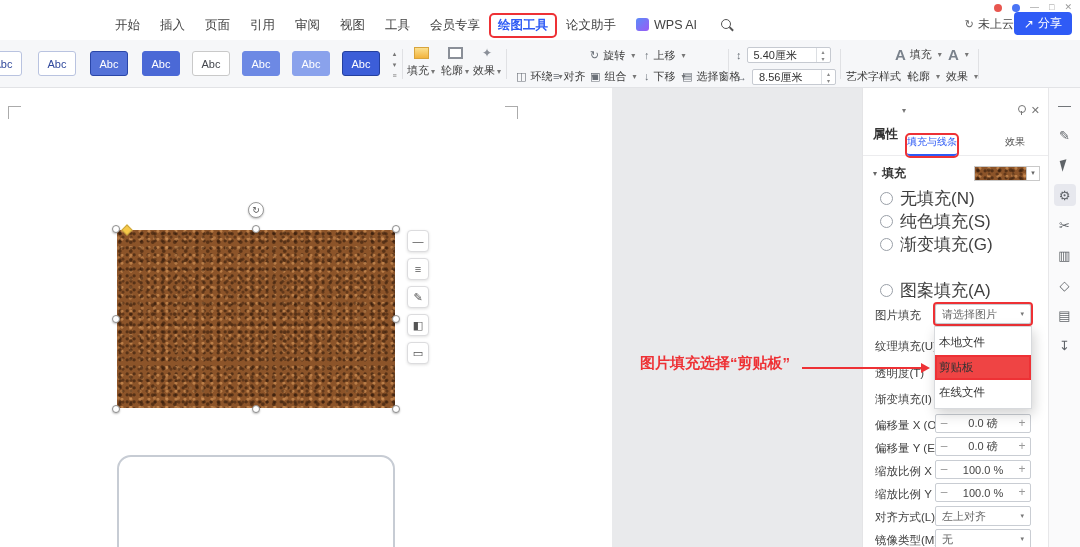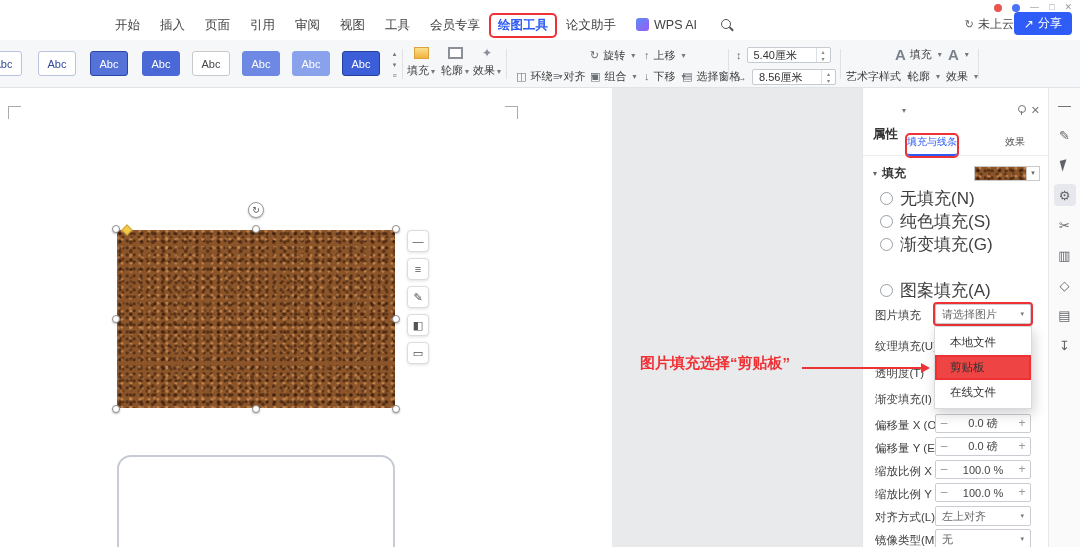--- a/index.html
+++ b/index.html
@@ -98,21 +98,21 @@
 .radio-row{position:absolute;left:12px;height:20px;display:flex;align-items:center;}
 .radio-wrap{display:flex;align-items:center;gap:7px;padding:2px 5px;}
 .rc{width:13px;height:13px;border:1px solid #9aa0a8;border-radius:50%;background:#fff;flex:0 0 auto;position:relative;}
 .rc.sel{border-color:#2d5af5;}
 .rc.sel::after{content:"";position:absolute;left:2.5px;top:2.5px;width:6px;height:6px;border-radius:50%;background:#2d5af5;}
 .r-label{font-size:17px;color:#3f3f3f;white-space:nowrap;}
 .p-label{position:absolute;left:12px;font-size:11.5px;color:#3f3f3f;white-space:nowrap;}
 .p-select{position:absolute;left:72px;width:96px;height:20px;border:1px solid #c9cdd3;border-radius:2px;background:#fff;display:flex;align-items:center;padding:0 6px;font-size:11px;color:#666;}
 .p-select .sel-caret{margin-left:auto;font-size:7px;color:#777;}
 .dropdown{position:absolute;left:71px;top:238px;width:98px;background:#fff;border:1px solid #d8dadd;box-shadow:2px 5px 12px rgba(0,0,0,.18);z-index:10;padding:3px 0;}
-.dd-item{height:25px;line-height:25px;padding-left:15px;font-size:11.5px;color:#333;}
+.dd-item{height:25px;line-height:25px;padding-left:4px;font-size:11.5px;color:#333;}
 .dd-item.hl{background:#ef4444;outline:2px solid #ee3135;outline-offset:-2px;}
 .stepper{position:absolute;left:72px;width:96px;height:19px;border:1px solid #c9cdd3;border-radius:2px;background:#fff;display:flex;align-items:center;}
 .stepper .mi,.stepper .pl{width:16px;text-align:center;color:#999;font-size:12px;line-height:17px;}
 .stepper .val{flex:1;text-align:center;color:#444;font-size:11px;white-space:nowrap;}
 
 
 .strip{position:absolute;left:1048px;top:88px;width:32px;bottom:0;background:#fafafb;border-left:1px solid #e7e7e9;display:flex;flex-direction:column;align-items:center;padding-top:6px;gap:8px;z-index:2;}
 .strip-ic{width:22px;height:22px;display:flex;align-items:center;justify-content:center;color:#5f6368;font-size:13px;border-radius:4px;}
 .strip-ic.active{background:#e7e8ee;}
 .cursor-ic{width:0;height:0;border-left:7px solid #5f6368;border-bottom:11px solid transparent;transform:rotate(-15deg);}

